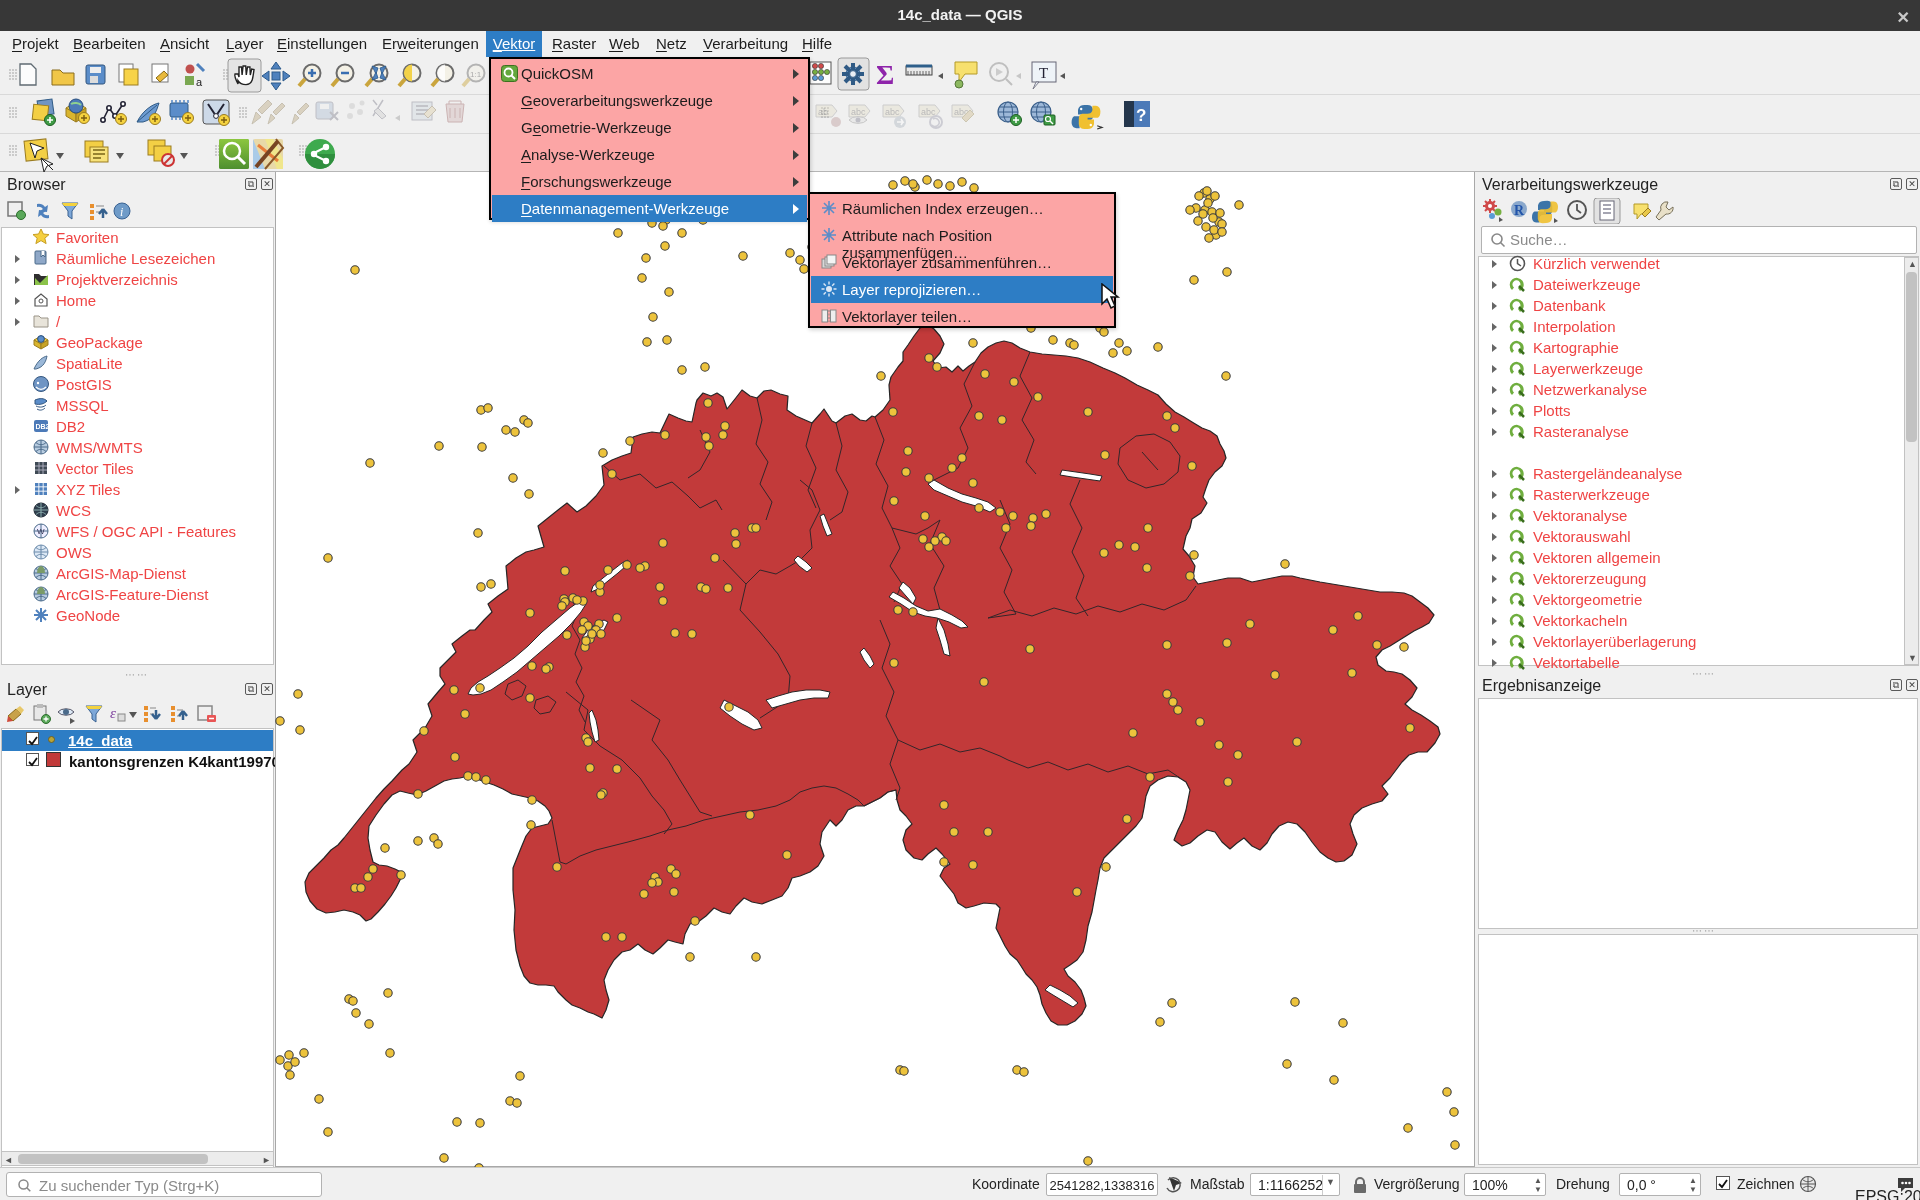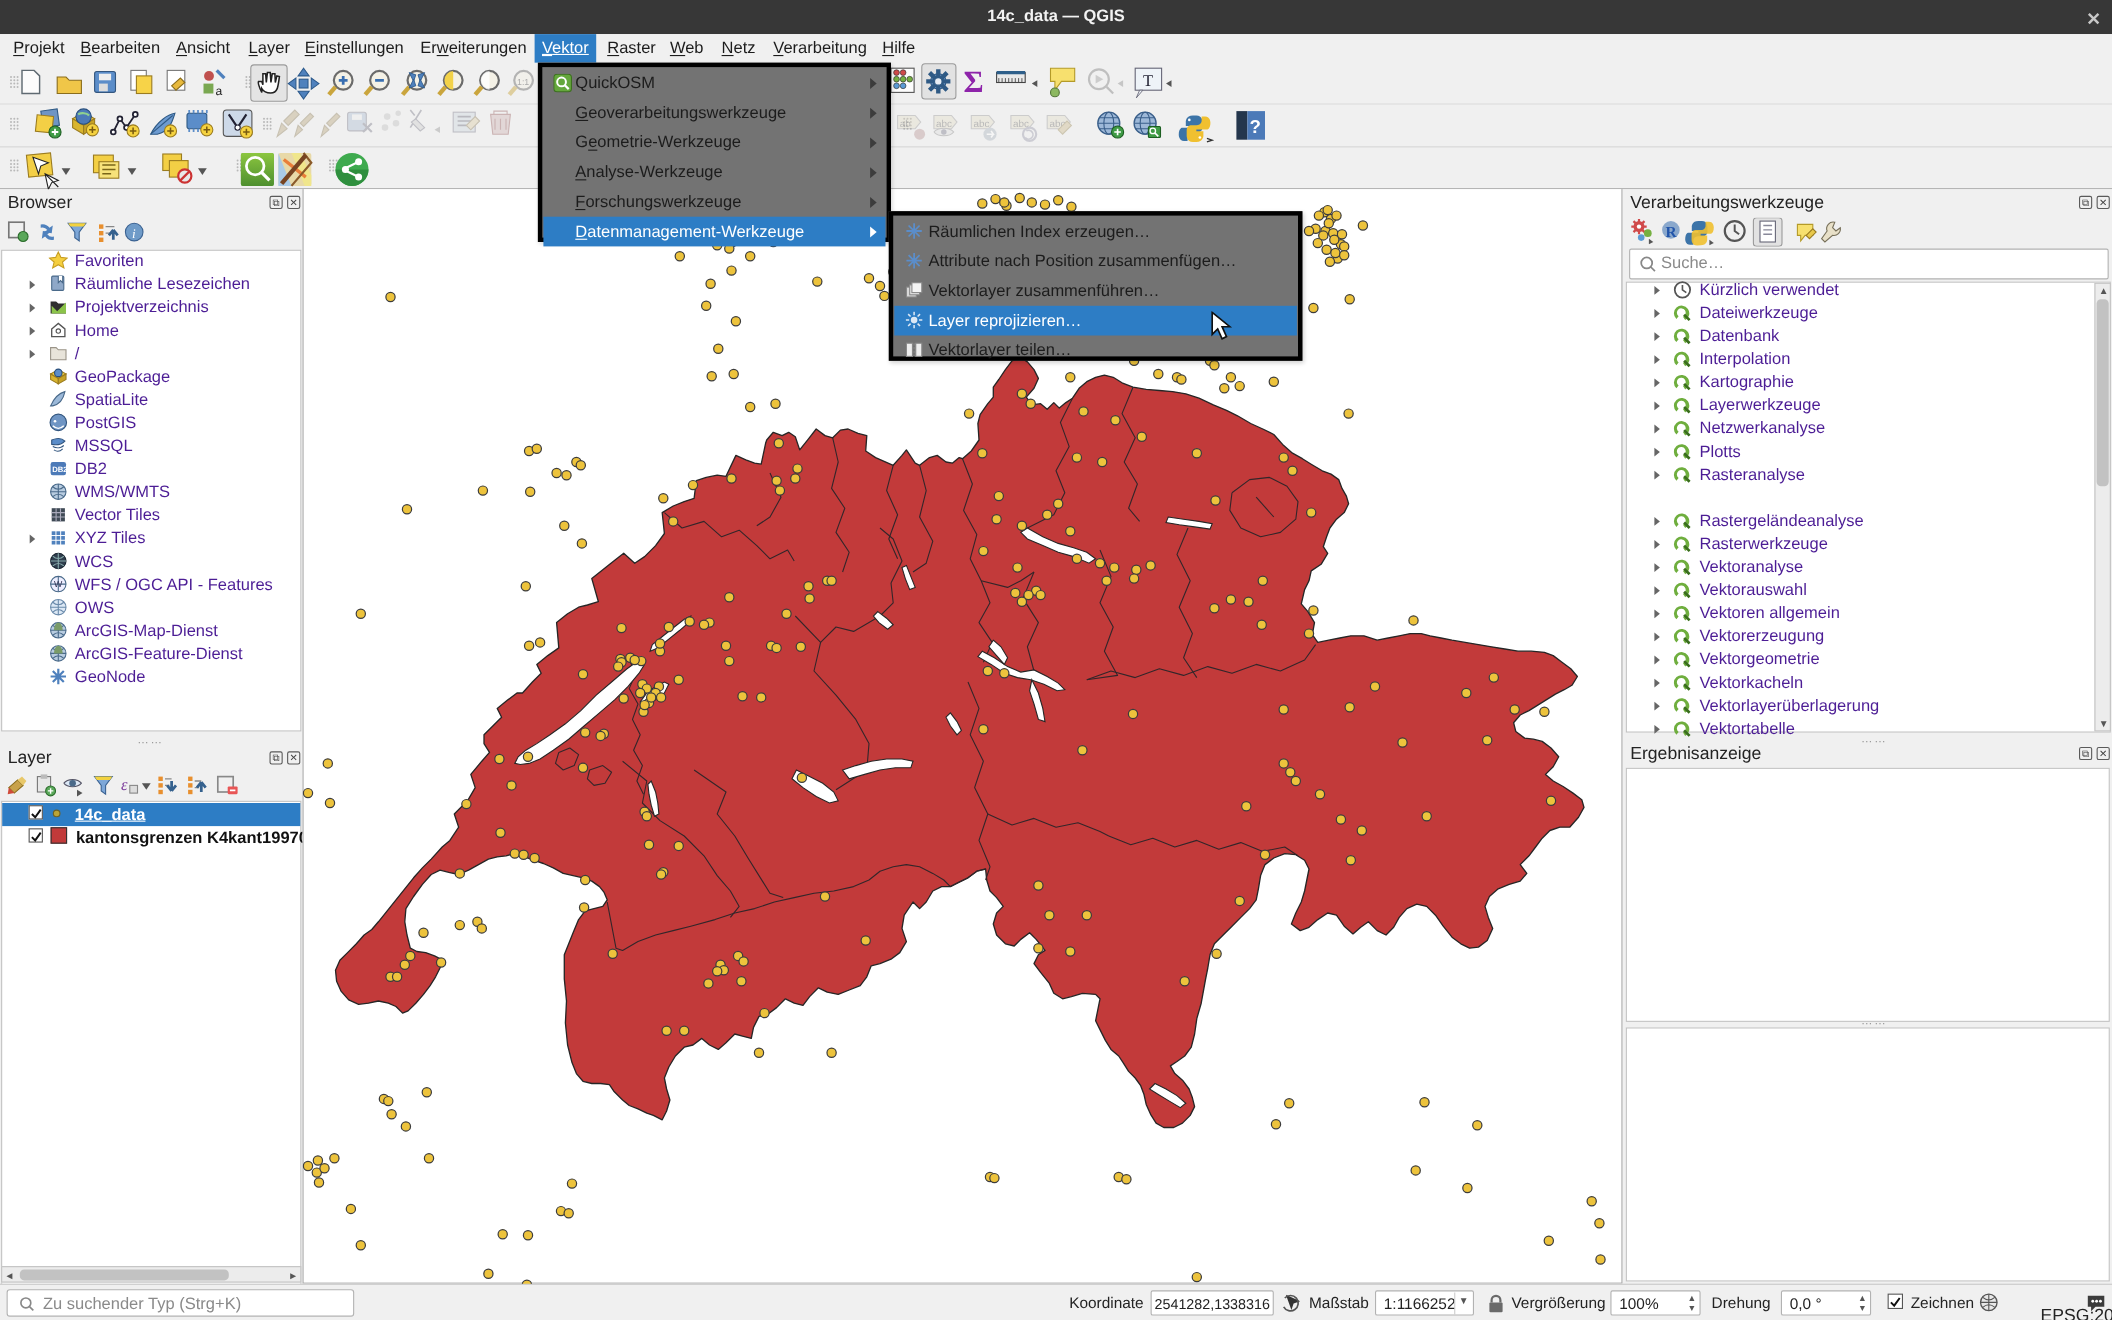--- a/index.html
+++ b/index.html
@@ -8,24 +8,24 @@
 #titlebar{left:0;top:0;width:1920px;height:31px;background:#373737;}
 #titlebar .t{color:#f2f2f2;font-size:15px;font-weight:bold;position:absolute;left:0;right:0;top:6px;text-align:center;}
 #titlebar .x{position:absolute;right:10px;top:8px;color:#c8c8c8;font-size:16px;font-weight:bold;}
 #menubar{left:0;top:31px;width:1920px;height:26px;background:#f0f0f0;font-size:15px;color:#1c1c1c;}
 #menubar span.mi{position:absolute;top:4px;}
 #menubar .sel{background:#2d7dc5;color:#fff;text-decoration:underline;}
 #lpanel,#rpanel{background:#f0f0f0;padding-left:48px;}
 .ptitle{font-size:16px;color:#232323;}
 .pbtn{position:absolute;width:12px;height:12px;border:1px solid #5a5a5a;border-radius:2px;color:#444;font-size:9px;line-height:10px;text-align:center;}
 .treebox{position:absolute;background:#fff;border:1px solid #c2c2c2;}
-.trow{position:absolute;left:16px;width:100%;height:21px;font-size:15px;color:#4c1d95;white-space:nowrap;}
+.trow{position:absolute;left:4px;width:100%;height:21px;font-size:15px;color:#ef4444;white-space:nowrap;}
 .trow .lbl{position:absolute;top:2px;}
 .arr{position:absolute;width:0;height:0;border-left:5px solid #666;border-top:4px solid transparent;border-bottom:4px solid transparent;}
-.menu{position:absolute;background:#737373;border:4px solid #000000;box-shadow:1px 2px 4px rgba(0,0,0,0.18);z-index:50;}
+.menu{position:absolute;background:#fca5a5;border:2px solid #000000;box-shadow:1px 2px 4px rgba(0,0,0,0.18);z-index:50;}
 .mrow{position:absolute;left:1px;right:1px;height:27px;font-size:15px;color:#1c1c1c;}
 .mrow .lbl{position:absolute;top:5px;}
 .mrow.hl{background:#2d7dc5;color:#fff;}
 .mrow .sub{position:absolute;right:8px;top:9px;width:0;height:0;border-left:6px solid #3c3c3c;border-top:5px solid transparent;border-bottom:5px solid transparent;}
 .mrow.hl .sub{border-left-color:#fff;}
 u{text-underline-offset:2px;}
 #statusbar{left:0;top:1167px;width:1920px;height:33px;background:#f0f0f0;border-top:1px solid #c9c9c9;font-size:14px;color:#232323;}
 .sbox{position:absolute;background:#fff;border:1px solid #b2b2b2;border-radius:2px;font-size:14px;color:#232323;}
 .gray{color:#8a8a8a;}
 </style></head><body>
@@ -1218,21 +1218,21 @@
     </div>
 <div class="mrow" style="top:109px">
 <span class="lbl" style="left:29px"><u>F</u>orschungswerkzeuge</span>
       <span class="sub"></span>
     </div>
 <div class="mrow hl" style="top:136px">
 <span class="lbl" style="left:29px"><u>D</u>atenmanagement-Werkzeuge</span>
       <span class="sub"></span>
     </div>
 </div>
-<div class="menu" style="left:808px;top:192px;width:376px;height:136px;">
+<div class="menu" style="left:808px;top:192px;width:308px;height:136px;">
 <div class="mrow" style="top:1px">
 <svg class="abs" style="left:10px;top:5px" width="16" height="16" viewBox="0 0 16 16">
         <g stroke="#5b8dc9" stroke-width="1.6">
           <path d="M8,1 v14 M1,8 h14 M3,3 l10,10 M13,3 l-10,10"></path>
         </g>
         <circle cx="8" cy="8" r="2.2" fill="#5b8dc9"></circle>
       </svg>
 <span class="lbl" style="left:31px">Räumlichen Index erzeugen…</span>
     </div>
 <div class="mrow" style="top:28px">

